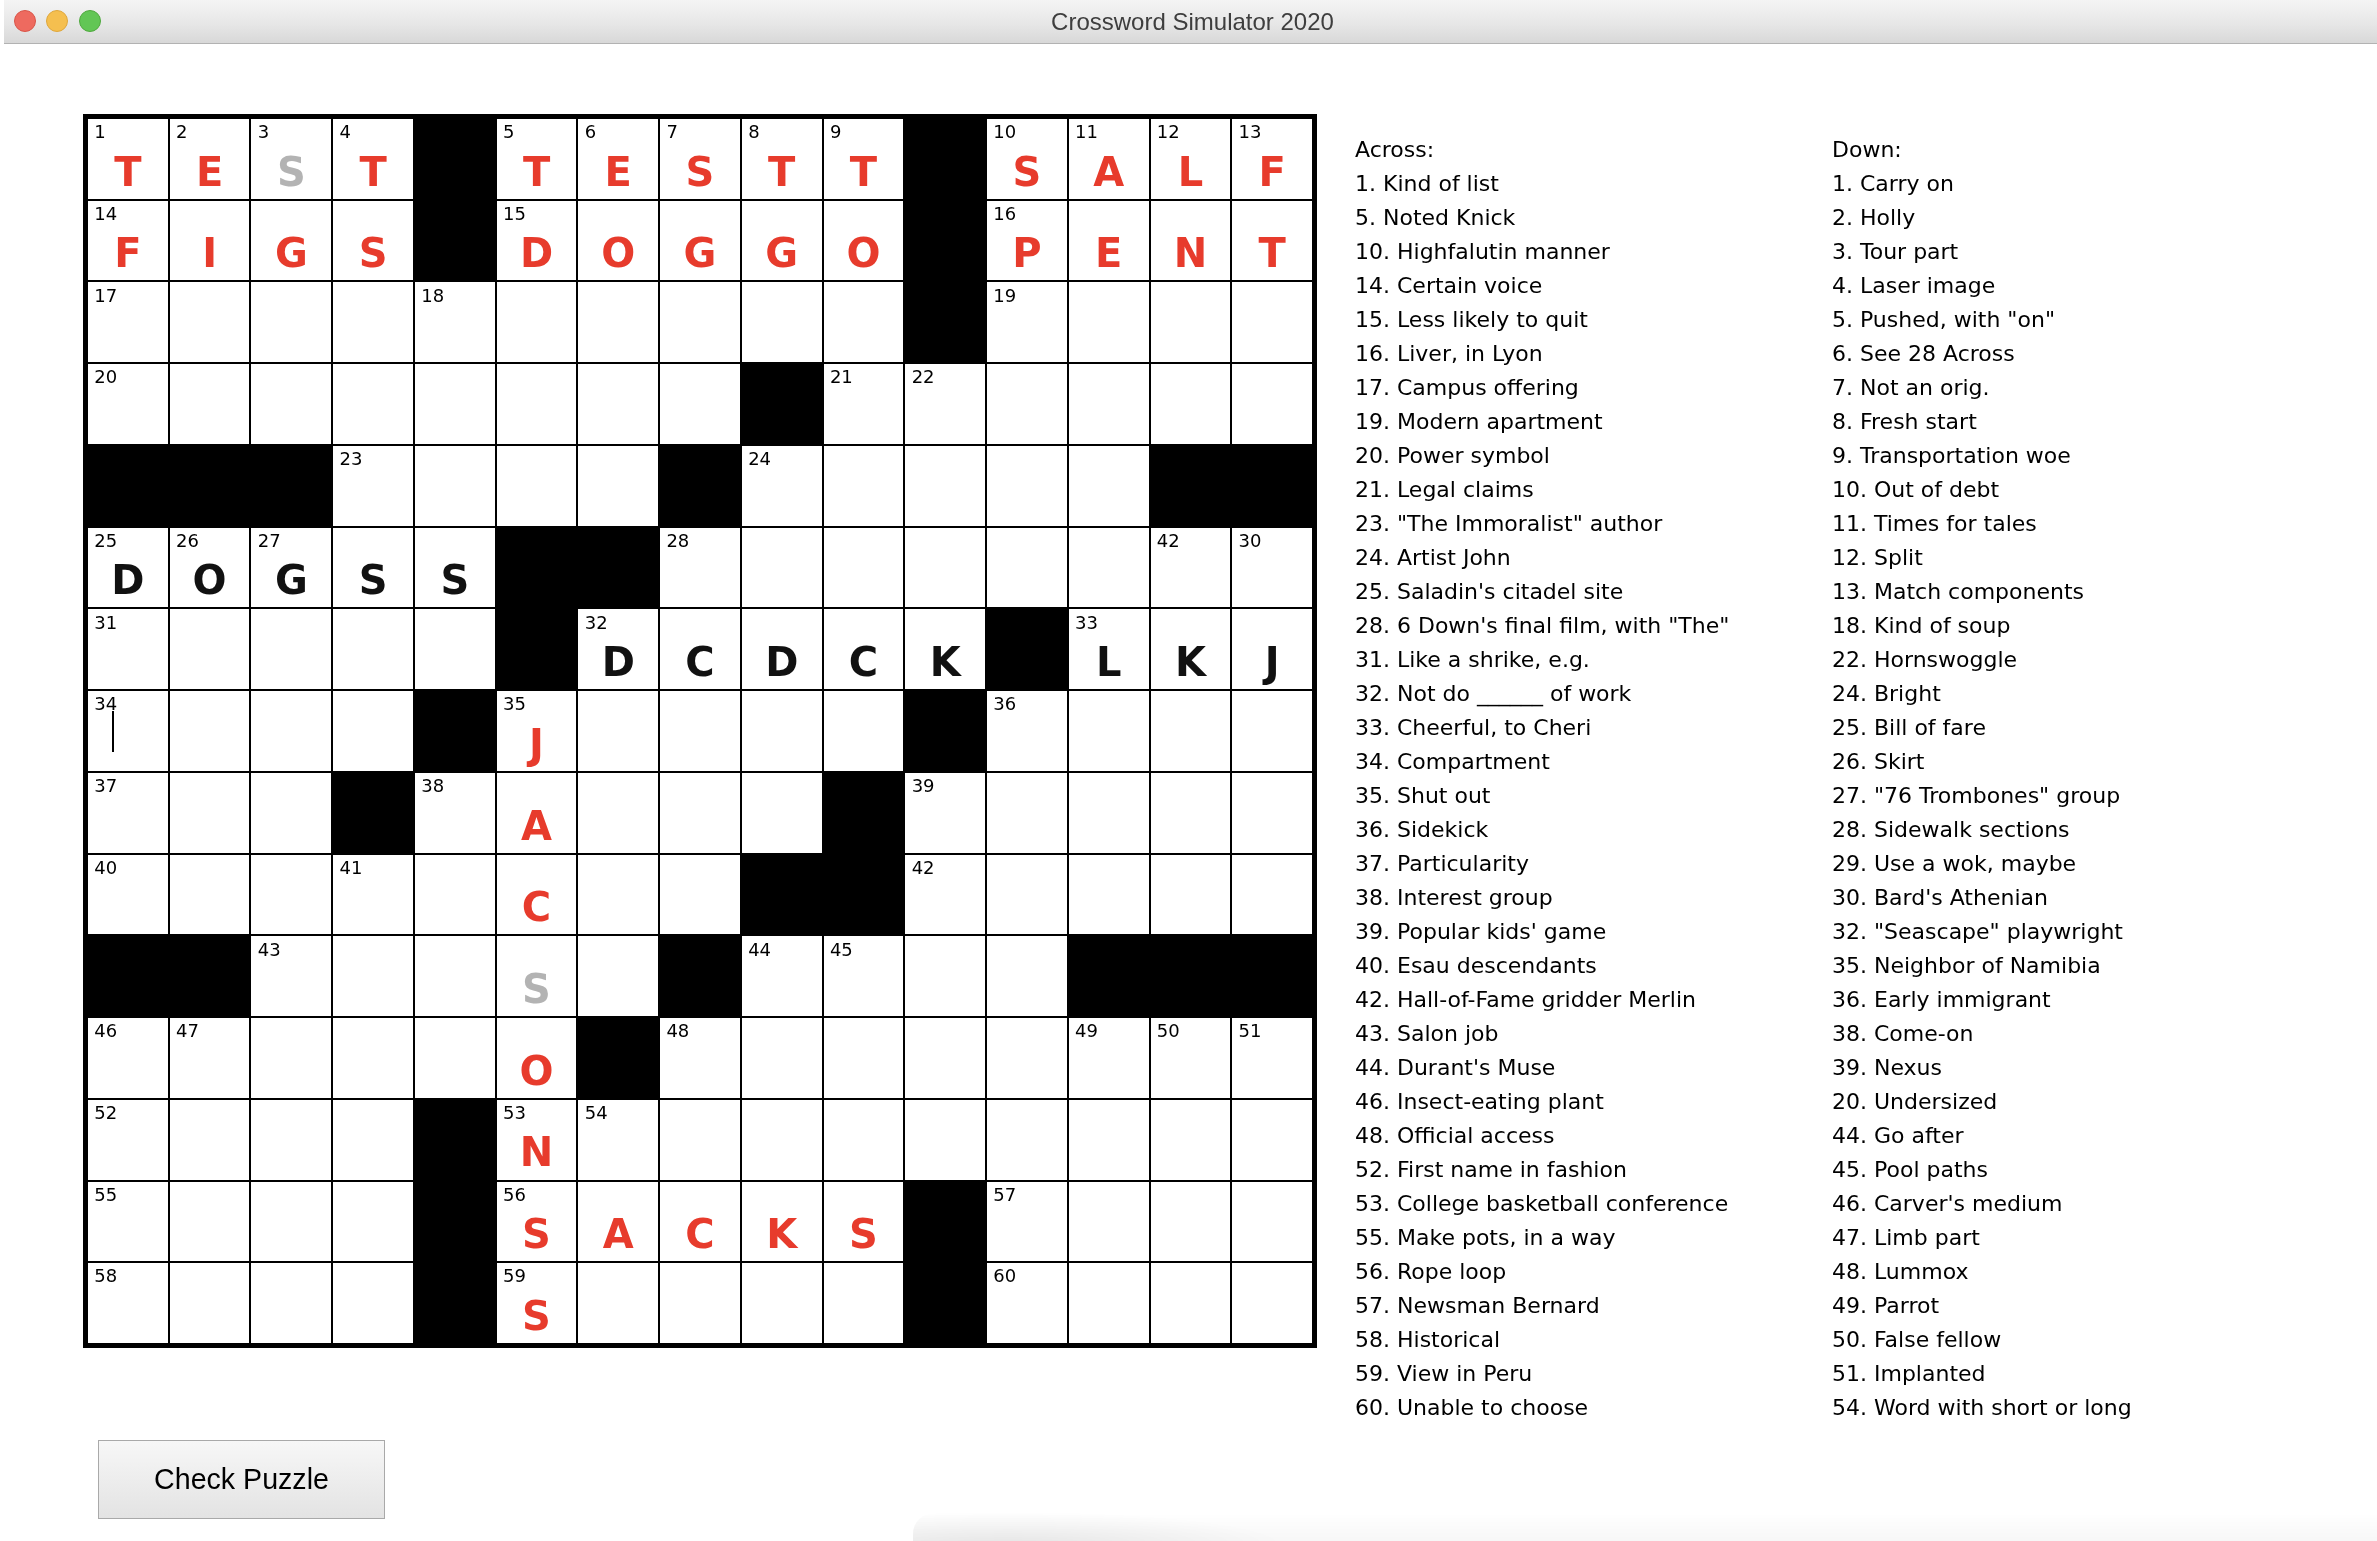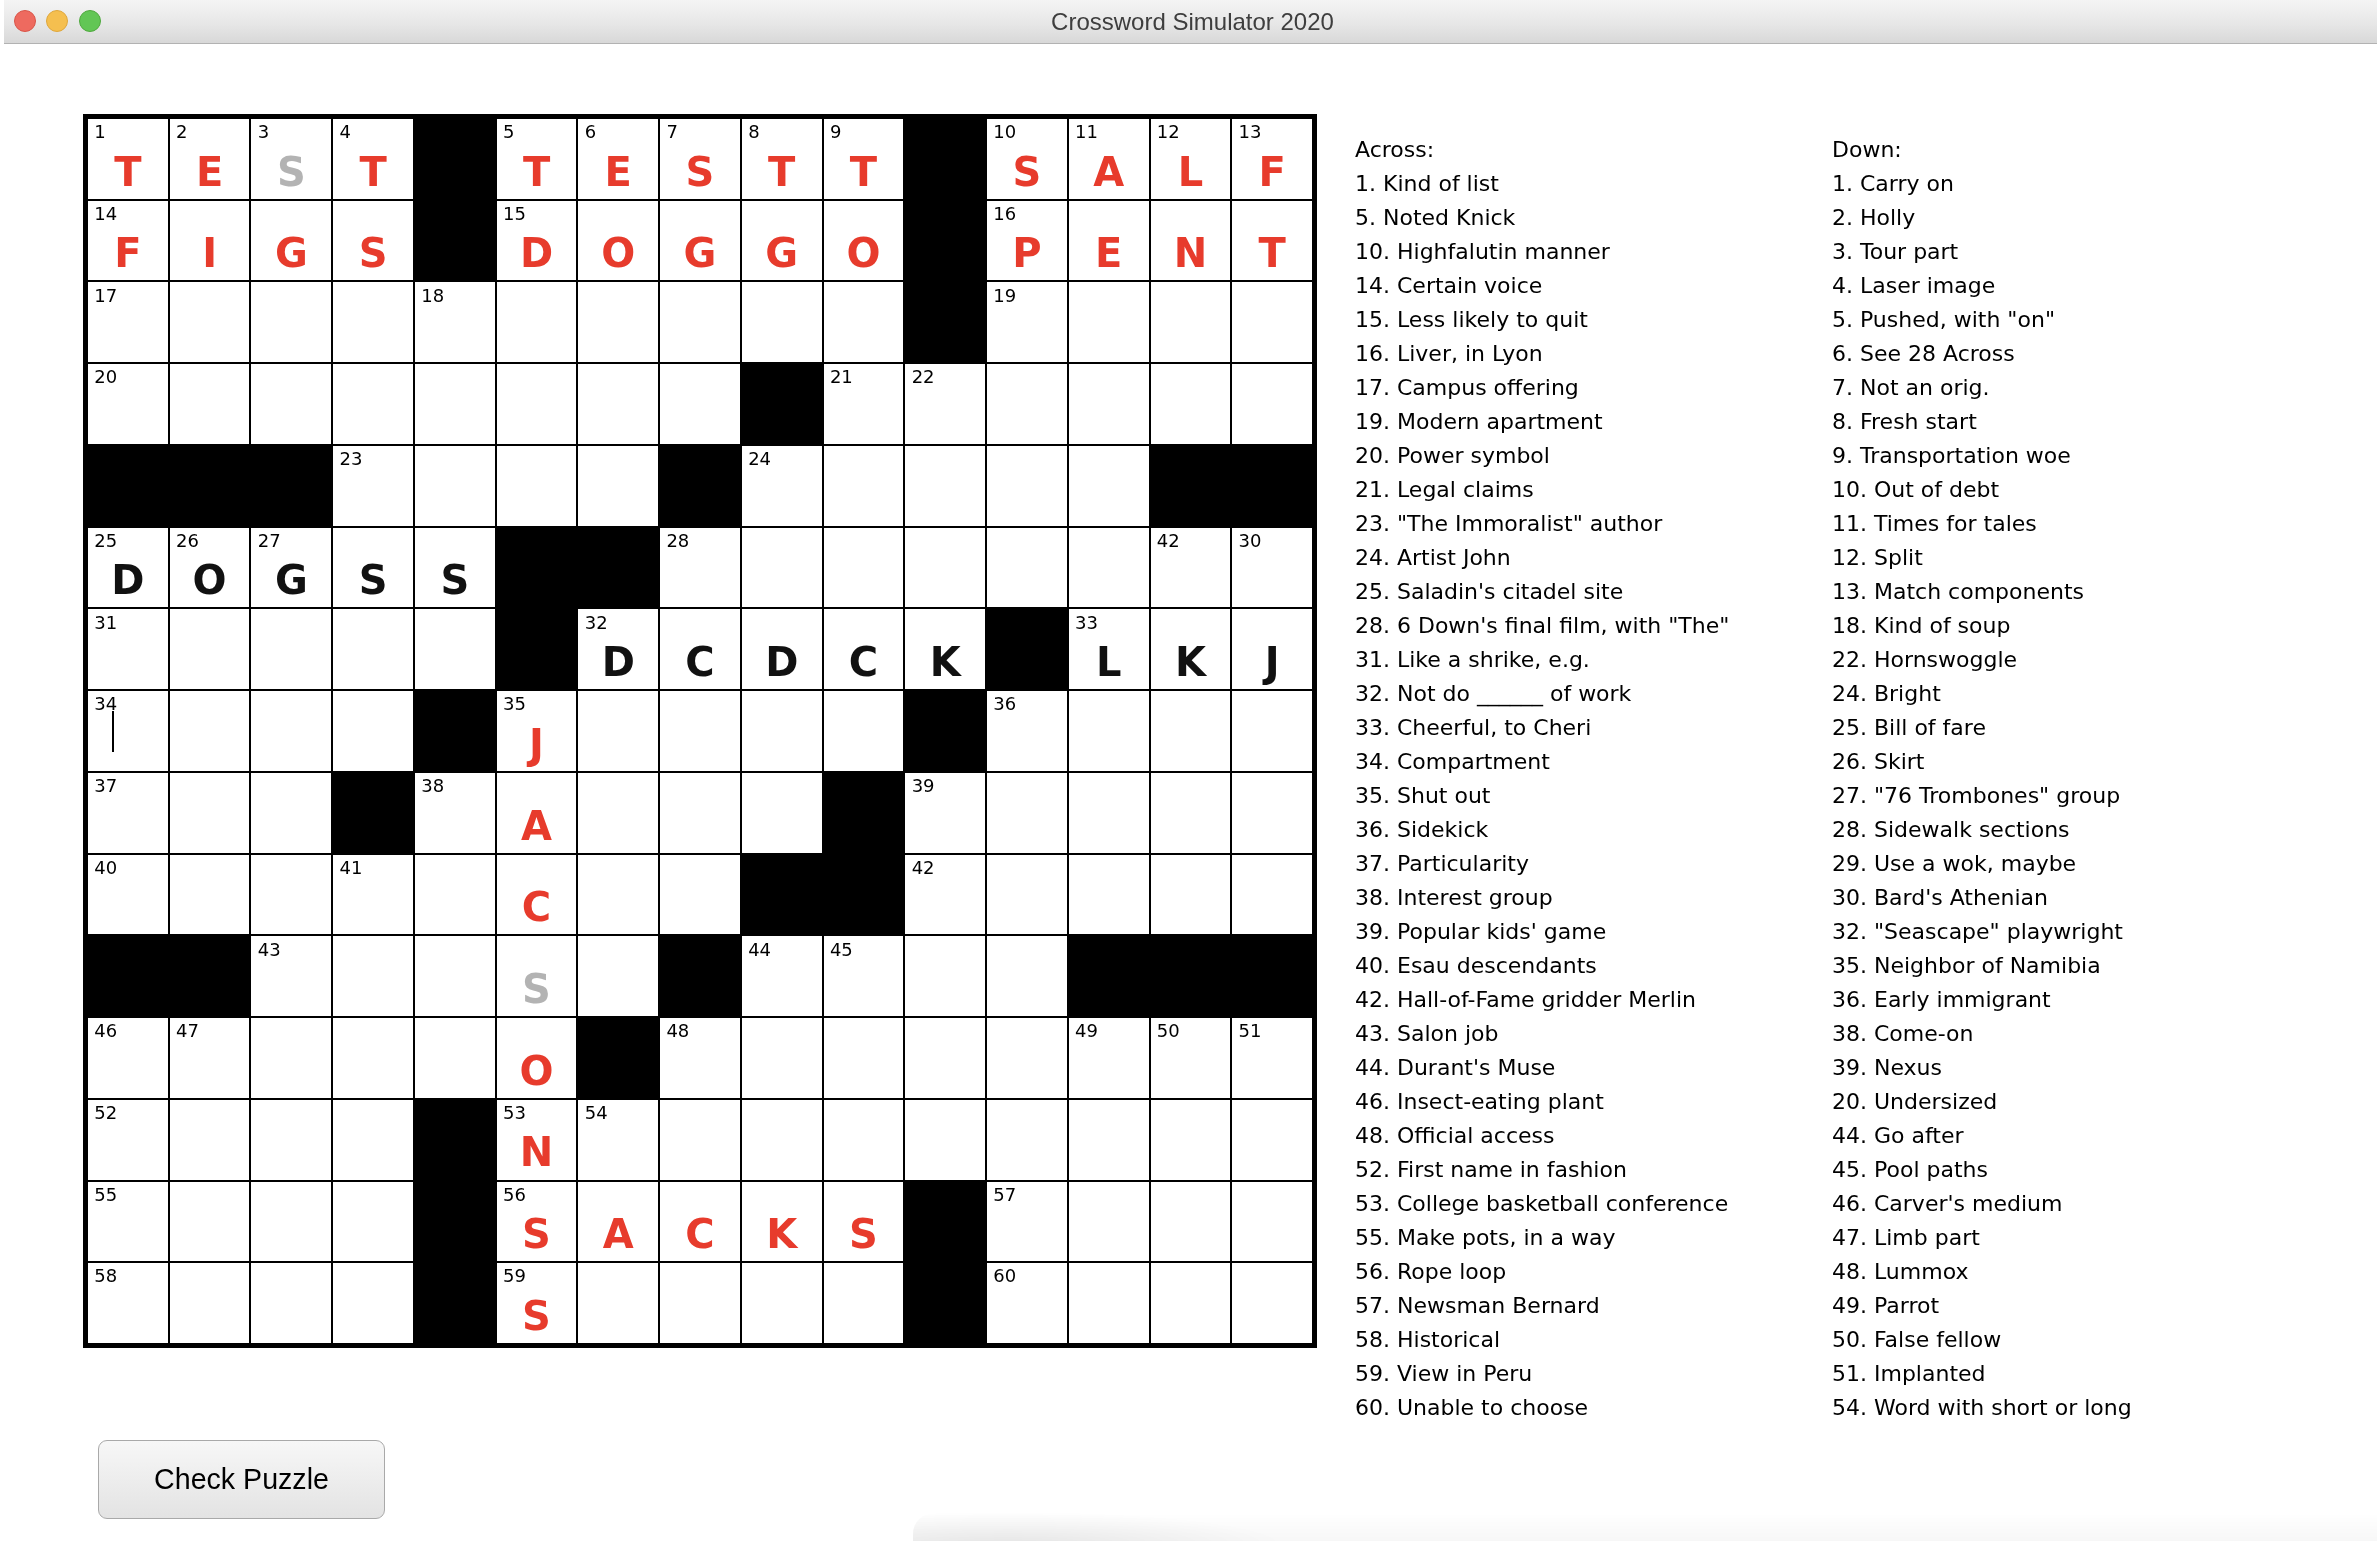--- a/index.html
+++ b/index.html
@@ -44,21 +44,21 @@
   .clues{
     position:absolute;top:133px;font-size:22px;line-height:34px;color:#000000;
     white-space:nowrap;
   }
   #across{left:1355px}
   #down{left:1832px}
   .clue-line{height:34px}
   
   .btn{
     position:absolute;left:98px;top:1440px;width:287px;height:79px;
-    box-sizing:border-box;border:1.6px solid #a9a9a9;border-radius:9px;
+    box-sizing:border-box;border:1.6px solid #a9a9a9;border-radius:0;
     background:linear-gradient(#f7f7f7,#e3e3e3);
     font-family:"Liberation Sans",sans-serif;font-size:28.6px;color:#000;
     display:flex;align-items:center;justify-content:center;padding:0;
   }
   
   .bottom-shade{
     position:absolute;left:913px;top:1513px;width:1465px;height:28.6px;
     border-top-left-radius:20.6px;
     background:radial-gradient(ellipse 397px 48px at 95px 32px,rgba(0,0,0,0.07),rgba(0,0,0,0) 70%),
                linear-gradient(to bottom,rgba(0,0,0,0),rgba(0,0,0,0.03));

